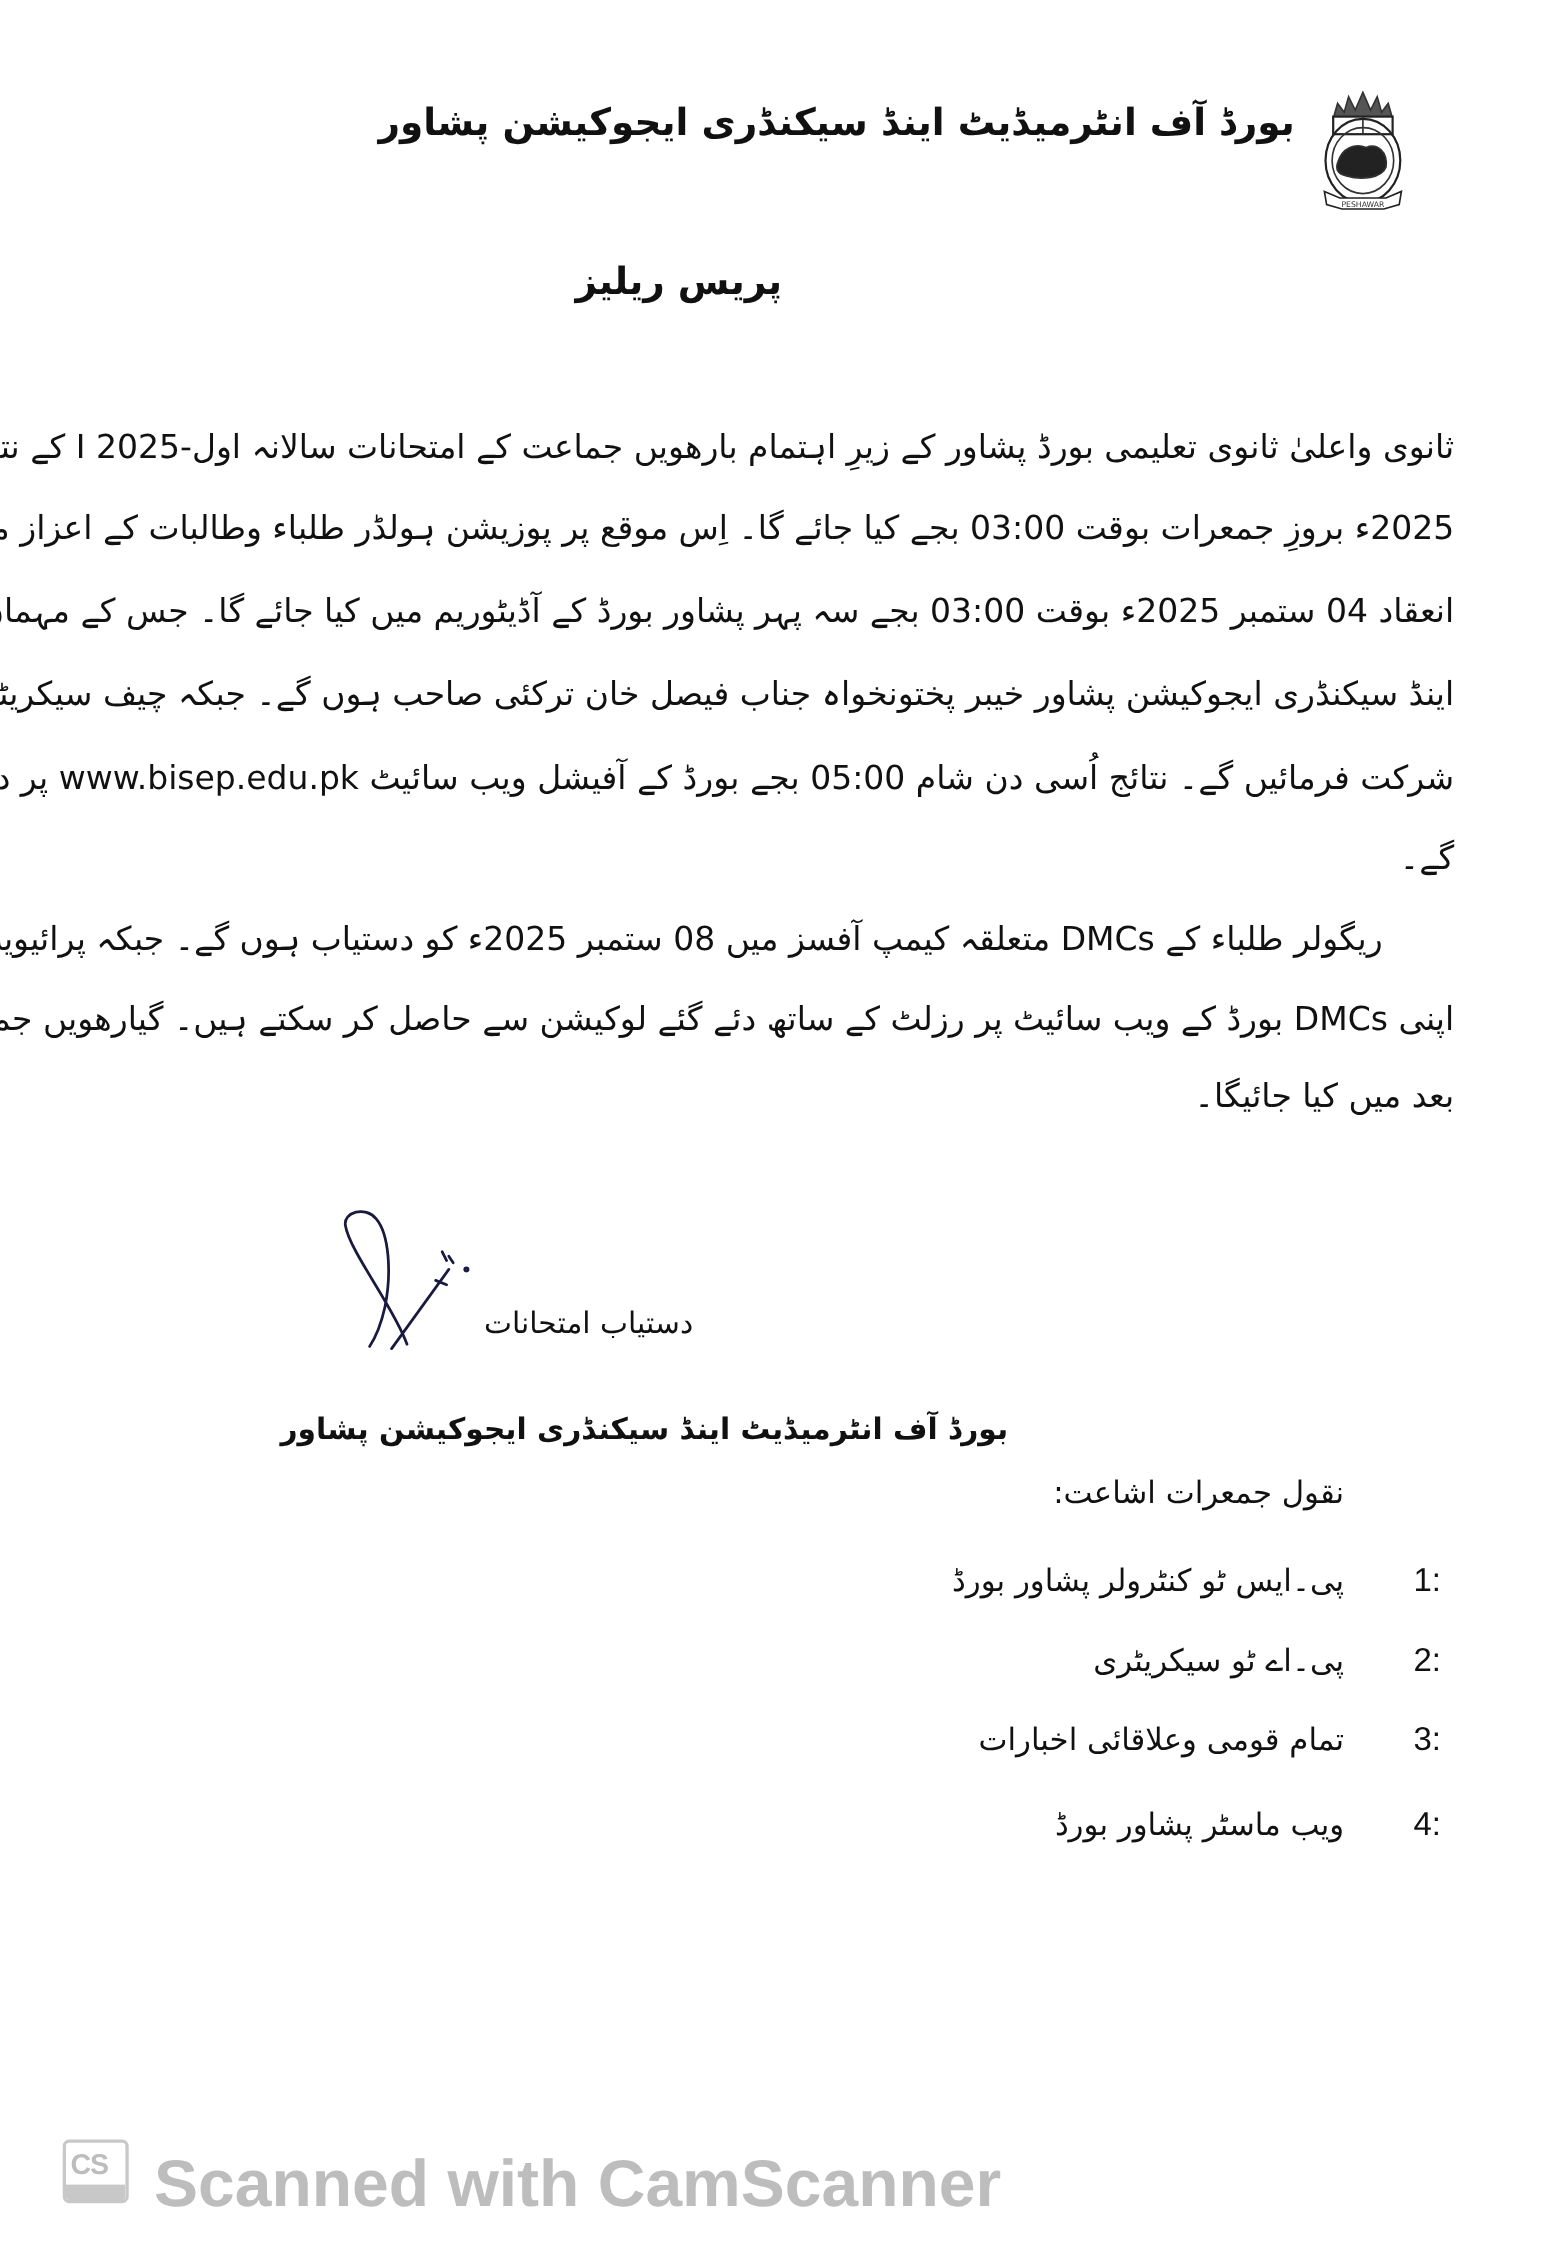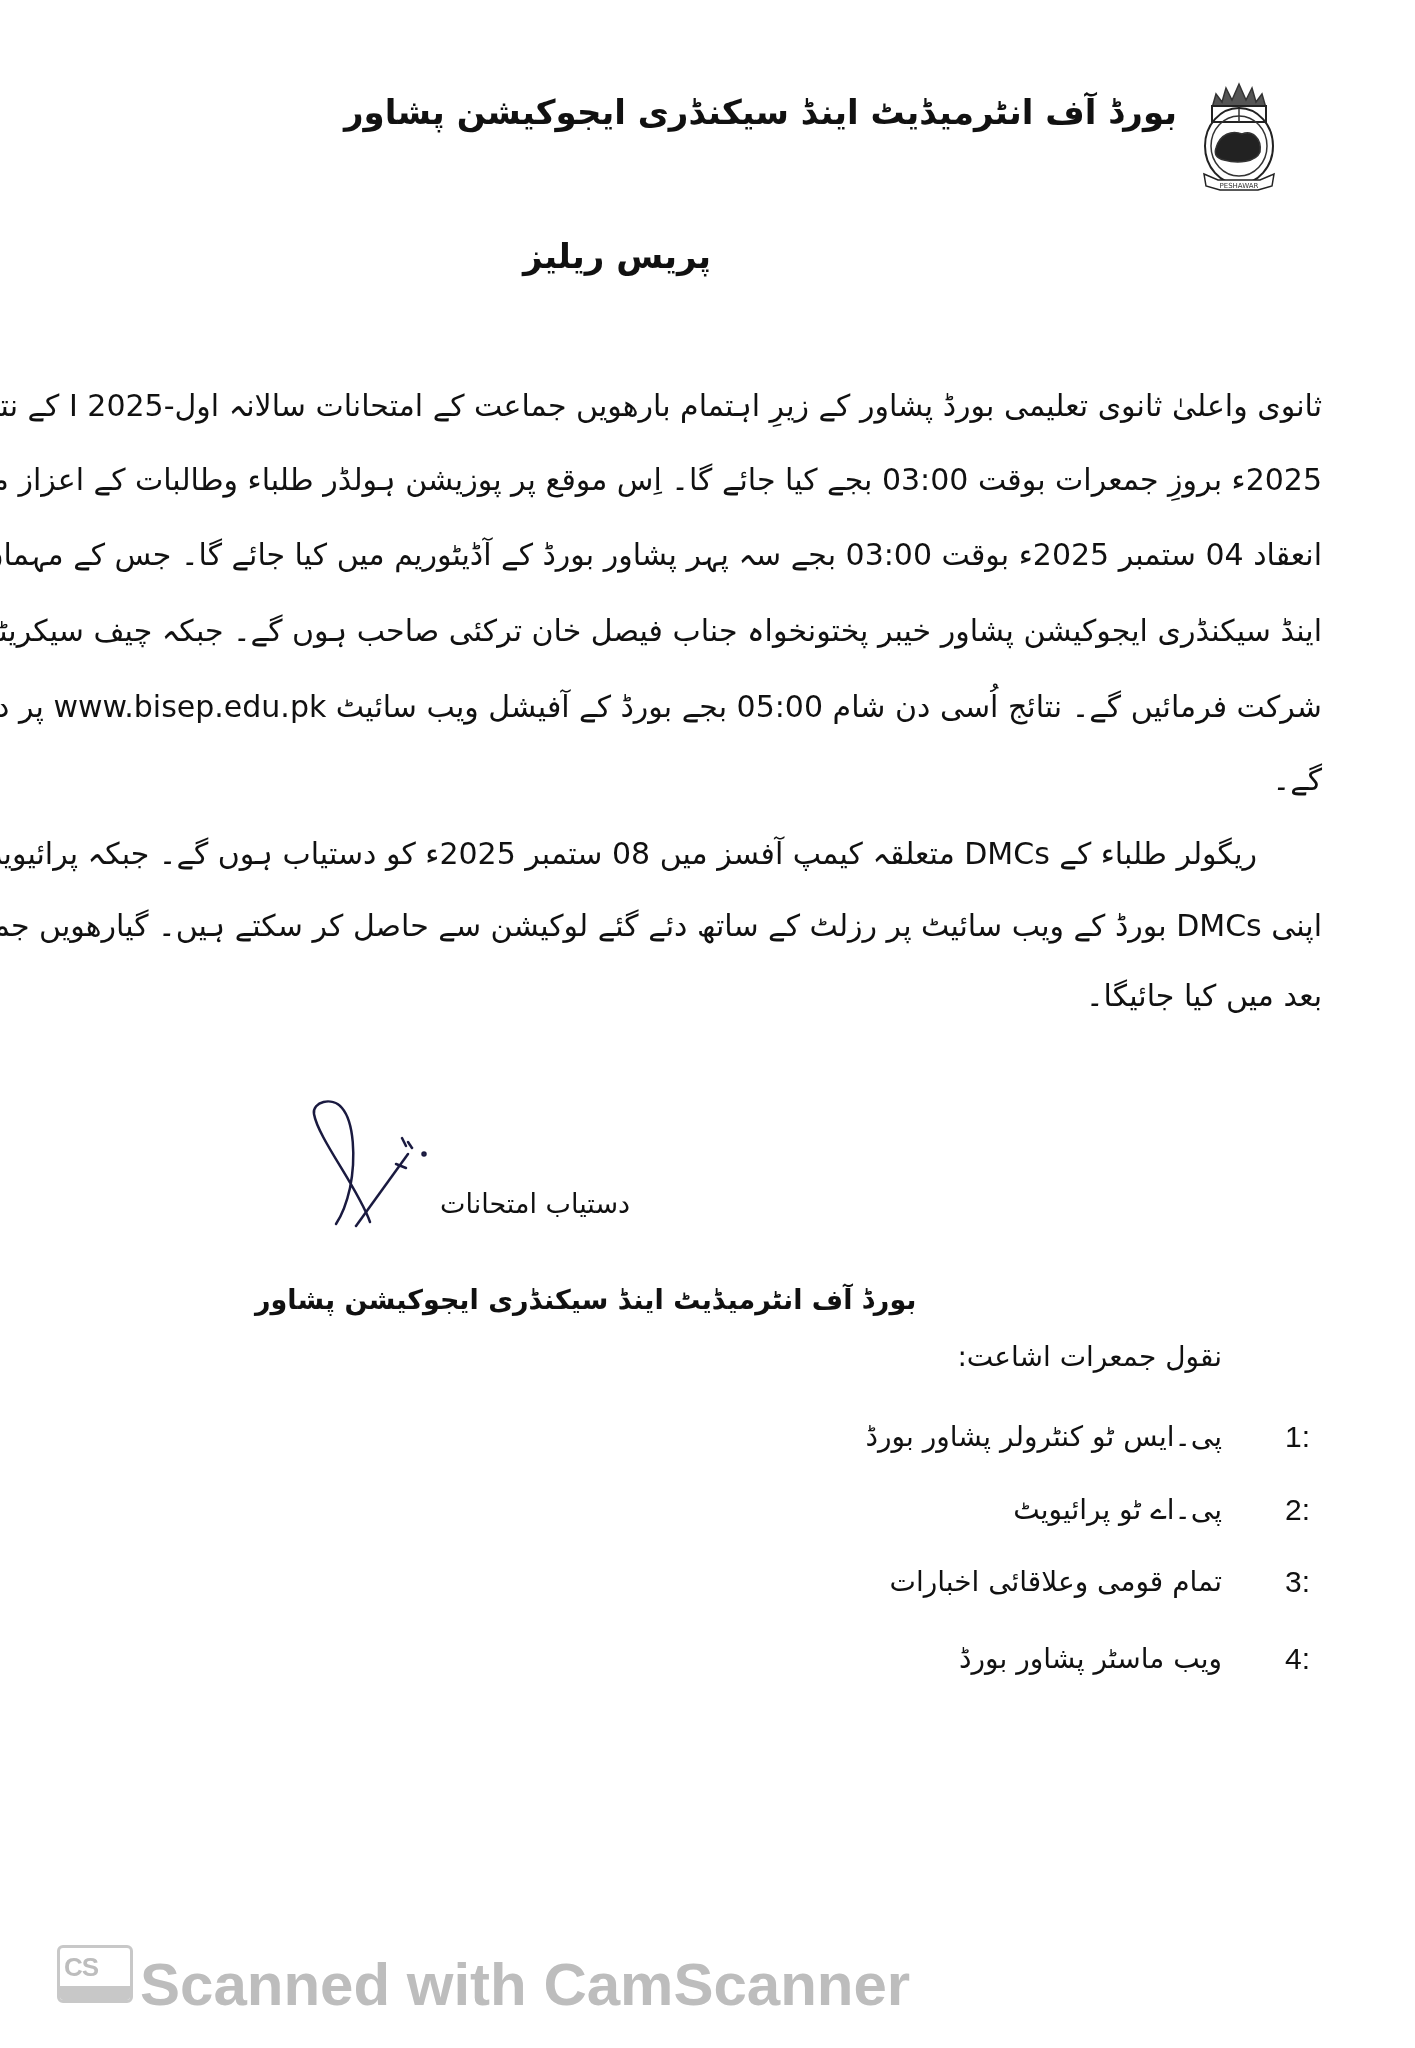--- a/index.html
+++ b/index.html
@@ -21,21 +21,21 @@
   .line.last { text-align-last:right; }
   .line.indent { width:1110px; }
   .sig { left:298px; top:1098px; width:180px; height:150px; }
   .sig-title { left:440px; top:1188px; font-size:27px; }
   .sig-board { left:255px; top:1284px; font-size:27px; font-weight:bold; }
   .copies-h { right:193px; top:1340px; font-size:28px; }
   .copy-item { position:absolute; height:40px; font-size:28px; }
   .copy-num { position:absolute; left:1285px; font-family:"Liberation Sans", sans-serif; font-size:30px; }
   .copy-txt { position:absolute; right:193px; direction:rtl; white-space:nowrap; }
   .cs-badge {
-    left:57px; top:1945px; width:76px; height:58px; border:3px solid #c8c8c8; border-radius:6px;
+    left:57px; top:1945px; width:60px; height:58px; border:3px solid #c8c8c8; border-radius:6px;
     box-sizing:border-box; background:#ffffff; overflow:hidden;
   }
   .cs-badge .cs-txt { position:absolute; left:4px; top:4px; font-family:"Liberation Sans", sans-serif; font-weight:bold; font-size:26px; color:#bdbdbd; letter-spacing:-1px; }
   .cs-badge .cs-bar { position:absolute; left:0; right:0; bottom:0; height:14px; background:#c8c8c8; }
   .cs-label { left:140px; top:1950px; font-family:"Liberation Sans", sans-serif; font-size:60px; color:#bdbdbd; font-weight:bold; letter-spacing:0px; }
 </style>
 </head>
 <body>
 
 <div class="abs urdu hdr">بورڈ آف انٹرمیڈیٹ اینڈ سیکنڈری ایجوکیشن پشاور</div>
@@ -88,21 +88,21 @@
 <div class="abs urdu sig-title">دستیاب امتحانات</div>
 <div class="abs urdu sig-board">بورڈ آف انٹرمیڈیٹ اینڈ سیکنڈری ایجوکیشن پشاور</div>
 
 <div class="abs urdu copies-h">نقول جمعرات اشاعت:</div>
 <div class="copy-item" style="top:1420px;left:0;width:1415px">
   <span class="copy-num">1:</span>
   <span class="copy-txt">پی۔ایس  ٹو  کنٹرولر پشاور بورڈ</span>
 </div>
 <div class="copy-item" style="top:1493px;left:0;width:1415px">
   <span class="copy-num">2:</span>
-  <span class="copy-txt">پی۔اے  ٹو  پرائیویٹ</span>
+  <span class="copy-txt">پی۔اے  ٹو  سیکریٹری</span>
 </div>
 <div class="copy-item" style="top:1565px;left:0;width:1415px">
   <span class="copy-num">3:</span>
   <span class="copy-txt">تمام قومی وعلاقائی  اخبارات</span>
 </div>
 <div class="copy-item" style="top:1642px;left:0;width:1415px">
   <span class="copy-num">4:</span>
   <span class="copy-txt">ویب ماسٹر پشاور بورڈ</span>
 </div>
 

